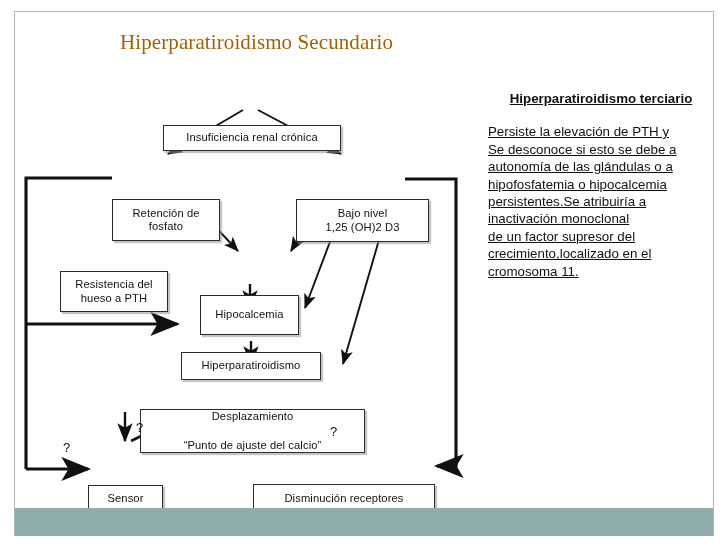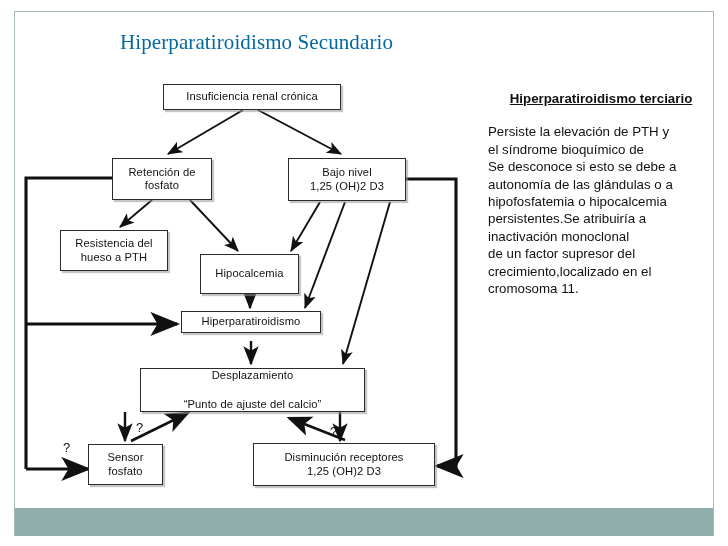--- a/index.html
+++ b/index.html
@@ -18,48 +18,49 @@
     position:absolute;left:14px;top:11px;
     width:700px;height:525px;
     border:1px solid #a9bdbd;
     box-sizing:border-box;
     pointer-events:none;
   }
   #title{
     position:absolute;left:120px;top:30px;
     width:420px;
     font-family:"Liberation Serif", serif;
-    font-size:21px;color:#0369a1;
+    font-size:21px;color:#a16207;
     letter-spacing:.1px;
     white-space:nowrap;
   }
   
   #sidetext{
     position:absolute;left:488px;top:90px;width:226px;
     font-size:13.3px;line-height:17.4px;color:#111;
   }
   #sidetext .hd{
     font-weight:bold;text-decoration:underline;
     font-size:13.3px;margin-bottom:16px;display:block;text-align:center;
   }
-  #sidetext .ln{display:block;white-space:nowrap;}
+  #sidetext .ln{display:block;white-space:nowrap;text-decoration:underline;}
   
   #diagram{position:absolute;left:0;top:0;width:480px;height:510px;}
   #diagram svg{position:absolute;left:0;top:0;}
   .nodebox{
     position:absolute;
     border:1px solid #2b2b2b;
     background:#fff;
     box-shadow:2px 2px 1px rgba(150,150,150,.55);
     box-sizing:border-box;
     display:flex;flex-direction:column;
     align-items:center;justify-content:center;
     font-size:11.2px;color:#111;line-height:13.5px;
     text-align:center;
     letter-spacing:.1px;
+    margin-top:41px;
   }
   .nodebox span{display:block;white-space:nowrap;}
   .qmark{
     position:absolute;font-size:13px;color:#111;
     font-family:"Liberation Sans", sans-serif;
   }
   
   #band{
     position:absolute;left:15px;top:508px;
     width:698px;height:28px;
@@ -117,40 +118,40 @@
       <line x1="26" y1="324" x2="177" y2="324" stroke="#111" stroke-width="3.1" marker-end="url(#ahT)"></line>
       <line x1="26" y1="469" x2="88" y2="469" stroke="#111" stroke-width="3.1" marker-end="url(#ahT)"></line>
 
       <path d="M405,179 L456,179 L456,466 L437,466" fill="none" stroke="#111" stroke-width="3.1" marker-end="url(#ahT)"></path>
     </svg>
 
     <div class="nodebox" style="left:163px;top:84px;width:178px;height:26px;">
       <span>Insuficiencia renal crónica</span>
     </div>
 
-    <div class="nodebox" style="left:112px;top:158px;width:100px;height:42px;">
+    <div class="nodebox" style="left:112px;top:158px;width:108px;height:42px;">
       <span>Retención de</span>
       <span>fosfato</span>
     </div>
 
-    <div class="nodebox" style="left:288px;top:158px;width:118px;height:43px;">
+    <div class="nodebox" style="left:296px;top:158px;width:133px;height:43px;">
       <span>Bajo nivel</span>
       <span>1,25 (OH)2 D3</span>
     </div>
 
     <div class="nodebox" style="left:60px;top:230px;width:108px;height:41px;">
       <span>Resistencia del</span>
       <span>hueso a PTH</span>
     </div>
 
     <div class="nodebox" style="left:200px;top:254px;width:99px;height:40px;">
       <span>Hipocalcemia</span>
     </div>
 
-    <div class="nodebox" style="left:181px;top:311px;width:140px;height:22px;">
+    <div class="nodebox" style="left:181px;top:311px;width:140px;height:28px;">
       <span>Hiperparatiroidismo</span>
     </div>
 
     <div class="nodebox" style="left:140px;top:368px;width:225px;height:44px;gap:16px;">
       <span>Desplazamiento</span>
       <span>“Punto de ajuste del calcio”</span>
     </div>
 
     <div class="nodebox" style="left:88px;top:444px;width:75px;height:41px;justify-content:center;">
       <span>Sensor</span>
@@ -163,21 +164,20 @@
     </div>
 
     <div class="qmark" style="left:63px;top:440px;">?</div>
     <div class="qmark" style="left:136px;top:420px;">?</div>
     <div class="qmark" style="left:330px;top:424px;">?</div>
   </div>
 
   <div id="sidetext">
     <span class="hd">Hiperparatiroidismo terciario</span>
     <span class="ln">Persiste la elevación de PTH y</span>
-    <span class="ln">el síndrome bioquímico de</span>
     <span class="ln">Se desconoce si esto se debe a</span>
     <span class="ln">autonomía de las glándulas o a</span>
     <span class="ln">hipofosfatemia o hipocalcemia</span>
     <span class="ln">persistentes.Se atribuiría a</span>
     <span class="ln">inactivación monoclonal</span>
     <span class="ln">de un factor supresor del</span>
     <span class="ln">crecimiento,localizado en el</span>
     <span class="ln">cromosoma 11.</span>
   </div>
 

